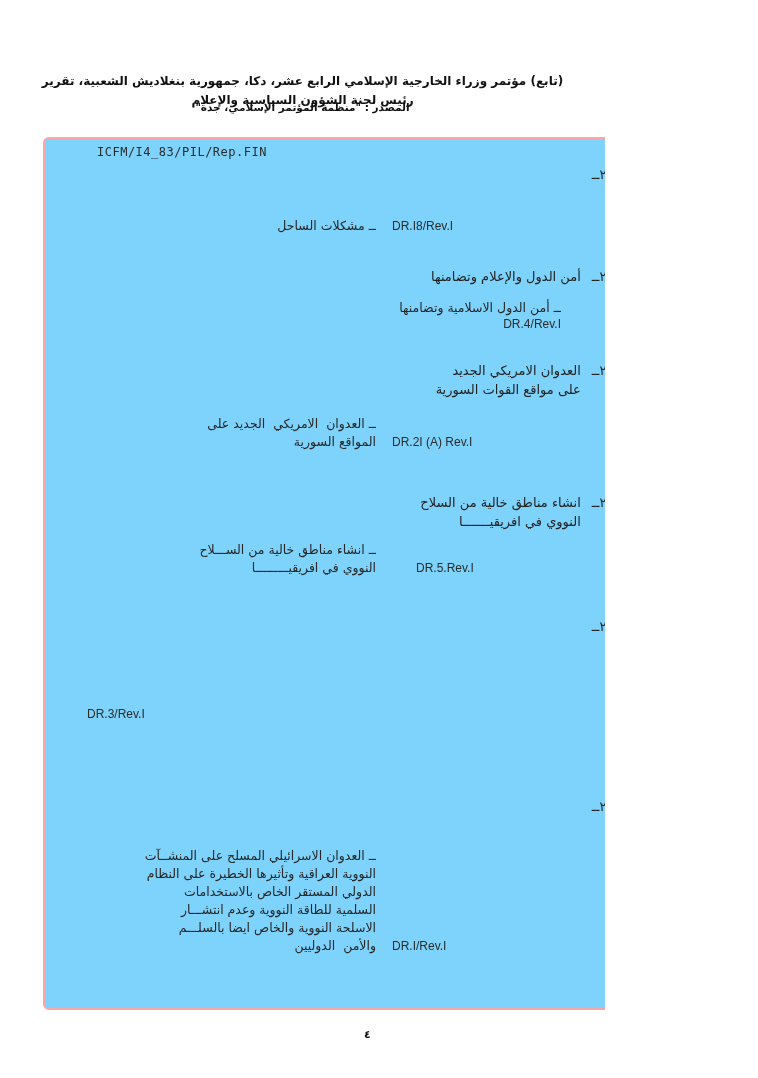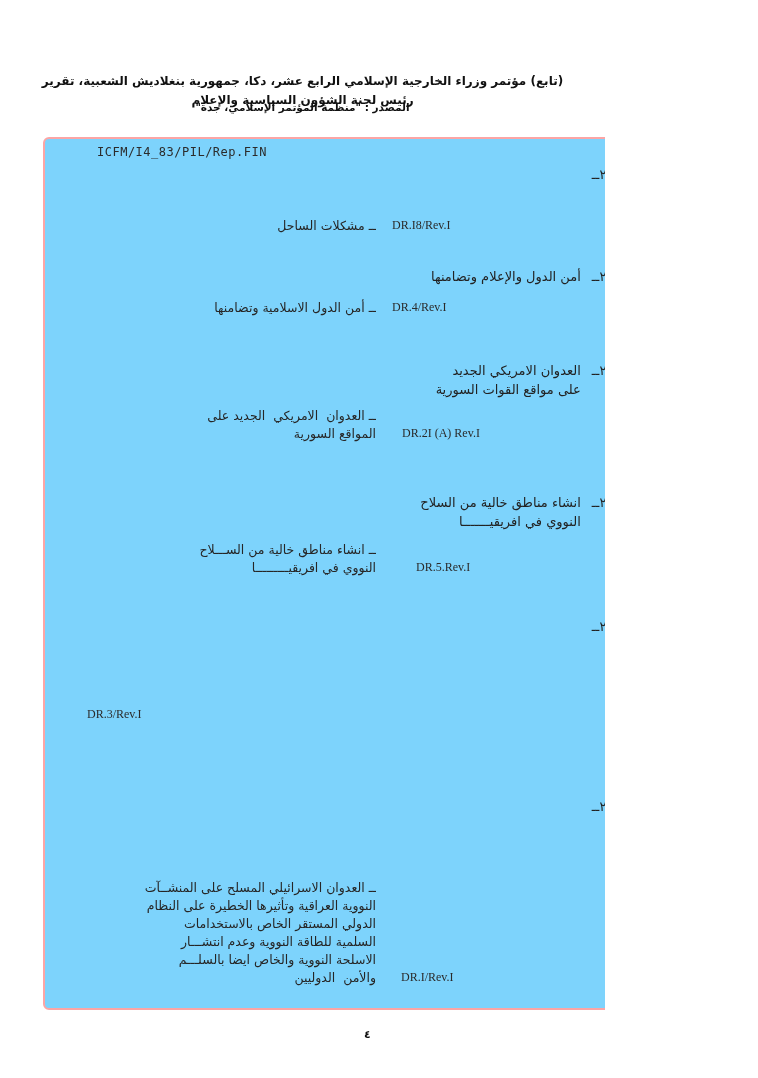--- a/index.html
+++ b/index.html
@@ -93,32 +93,32 @@
     direction: rtl;
     text-align: right;
     font-size: 12.5px;
     line-height: 18px;
     white-space: pre;
     color: #262626;
   }
   .dr-reference {
     margin-left: 16px;
     margin-bottom: 2px;
-    font-family: Liberation Serif, serif;
+    font-family: Liberation Sans, sans-serif;
     font-size: 12px;
     white-space: nowrap;
     color: #2b2b2b;
   }
   
   #h-12 { top: 26px; }  #b-12 { top: 58px; margin-top: 20px; }
-  #h-13 { top: 128px; } #b-13 { top: 160px; }
-  #h-14 { top: 222px; } #b-14 { top: 268px; gap: 10px; }
+  #h-13 { top: 128px; } #b-13 { top: 160px; flex-direction: column; }
+  #h-14 { top: 222px; } #b-14 { top: 276px; }
   #h-15 { top: 354px; } #b-15 { top: 402px; gap: 24px; }
   #h-16 { top: 478px; } #b-16 { top: 568px; }
-  #h-17 { top: 658px; } #b-17 { top: 740px; gap: 9px; }
+  #h-17 { top: 658px; } #b-17 { top: 708px; }
   .page-number {
     position: absolute;
     left: 364px;
     top: 1028px;
     font-size: 11px;
     font-weight: bold;
     color: #111;
   }
 </style>
 </head>

